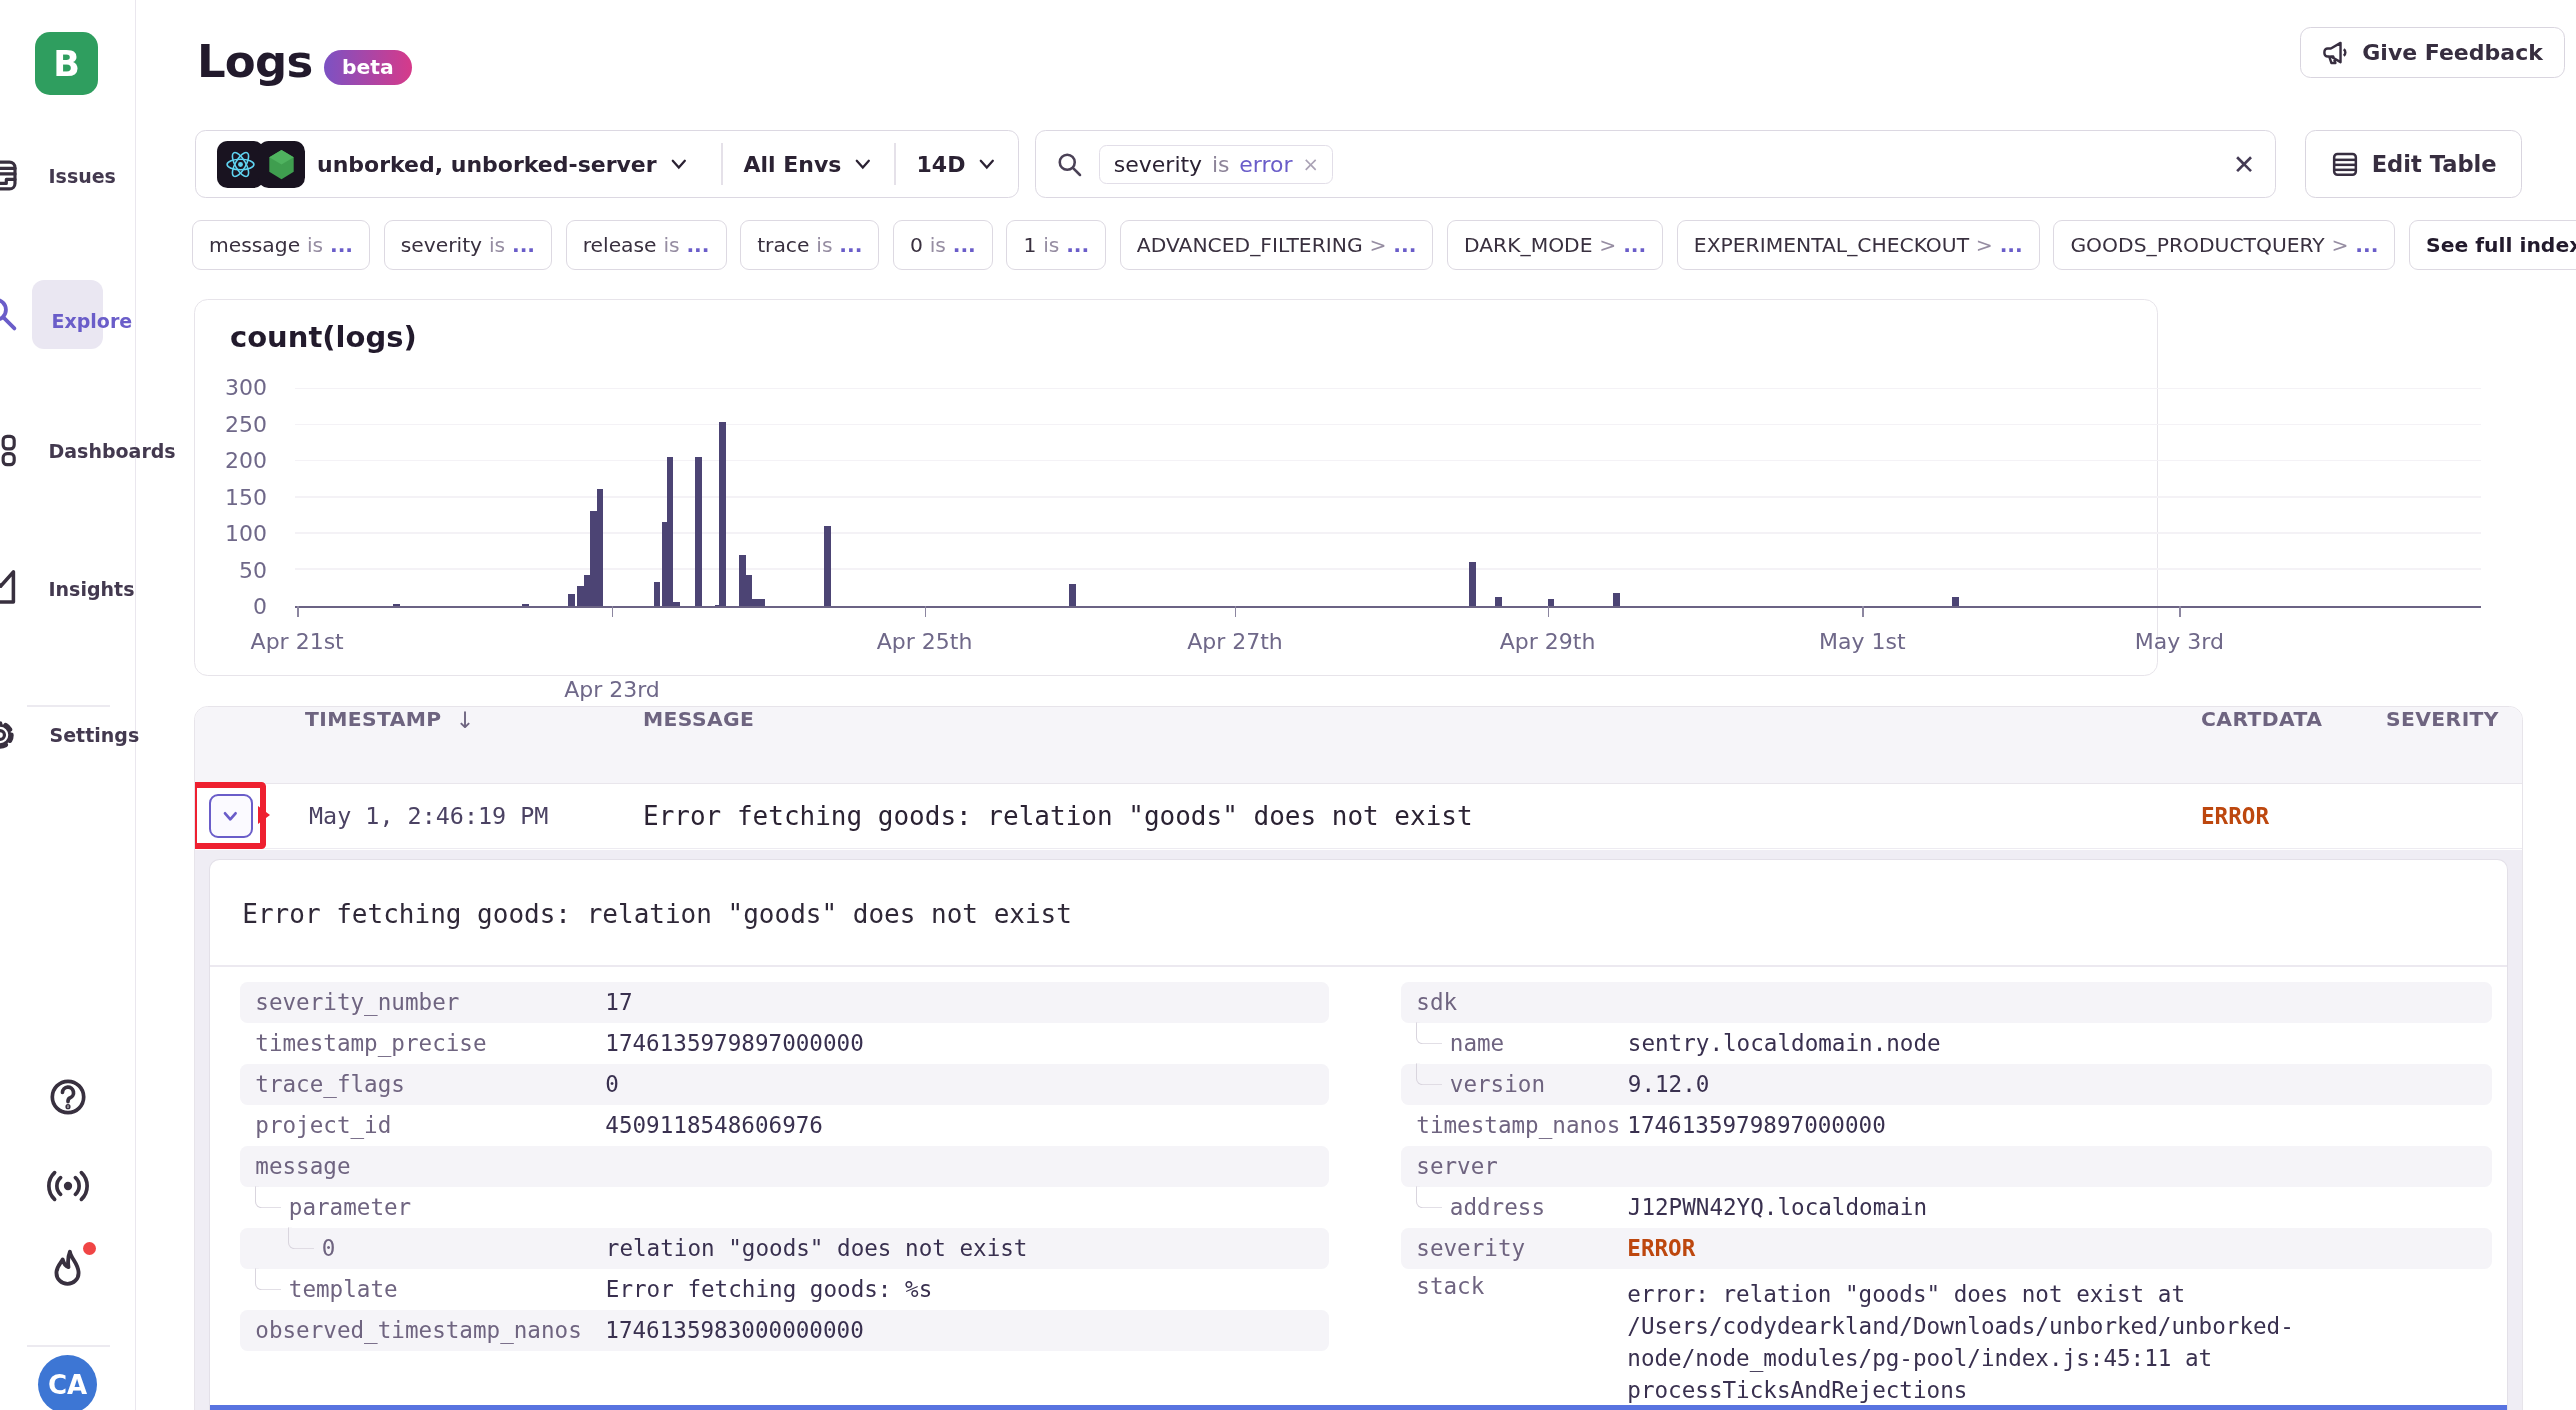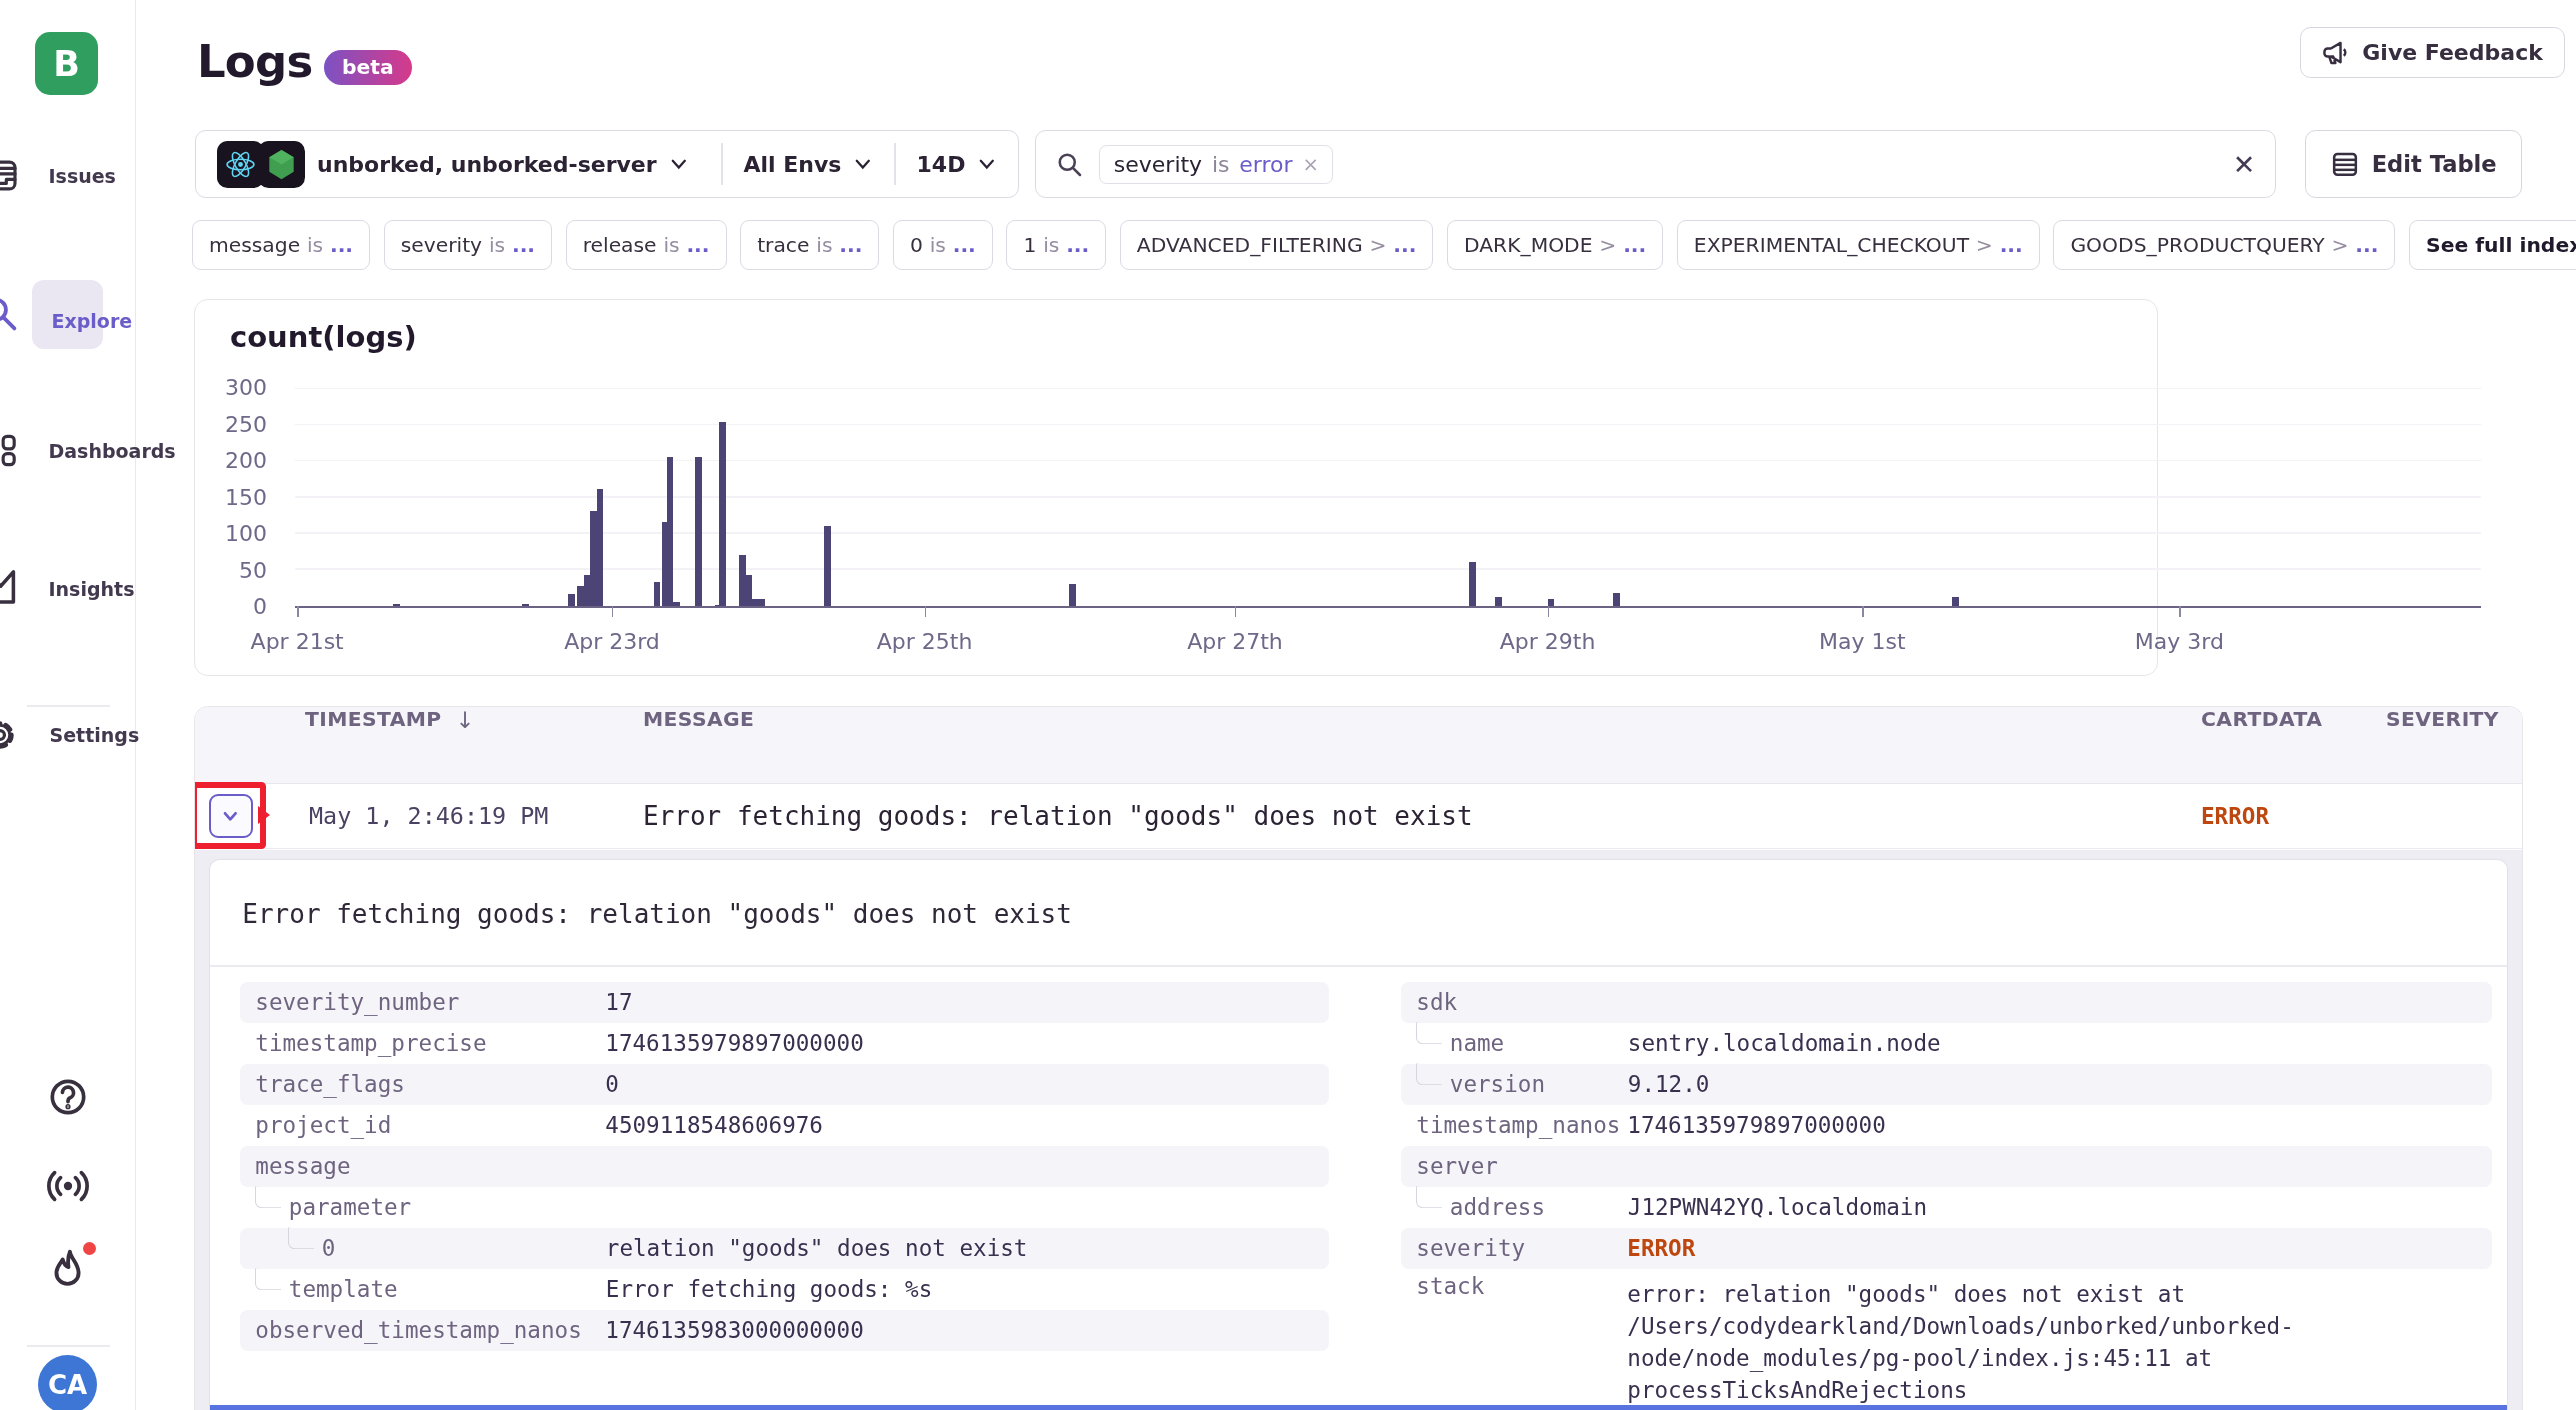--- a/index.html
+++ b/index.html
@@ -386,21 +386,21 @@
         <div class="bar" style="left: 24.2%; height: 80px;"></div>
         <div class="bar" style="left: 35.4%; height: 22px;"></div>
         <div class="bar" style="left: 53.7%; height: 44px;"></div>
         <div class="bar" style="left: 54.9%; height: 8.7px;"></div>
         <div class="bar" style="left: 57.3%; height: 7.3px;"></div>
         <div class="bar" style="left: 60.3%; height: 13px;"></div>
         <div class="bar" style="left: 75.8%; height: 8.7px;"></div>
         <div class="xtick" style="left: 0.1%;"></div>
         <div class="xlab" style="left: 0.1%;">Apr 21st</div>
         <div class="xtick" style="left: 14.5%;"></div>
-        <div class="xlab" style="left: 14.5%;">Apr 23rd</div>
+        <div class="xlab" style="left: 14.5%; margin-top: 48px;">Apr 23rd</div>
         <div class="xtick" style="left: 28.8%;"></div>
         <div class="xlab" style="left: 28.8%;">Apr 25th</div>
         <div class="xtick" style="left: 43%;"></div>
         <div class="xlab" style="left: 43%;">Apr 27th</div>
         <div class="xtick" style="left: 57.3%;"></div>
         <div class="xlab" style="left: 57.3%;">Apr 29th</div>
         <div class="xtick" style="left: 71.7%;"></div>
         <div class="xlab" style="left: 71.7%;">May 1st</div>
         <div class="xtick" style="left: 86.2%;"></div>
         <div class="xlab" style="left: 86.2%;">May 3rd</div>

